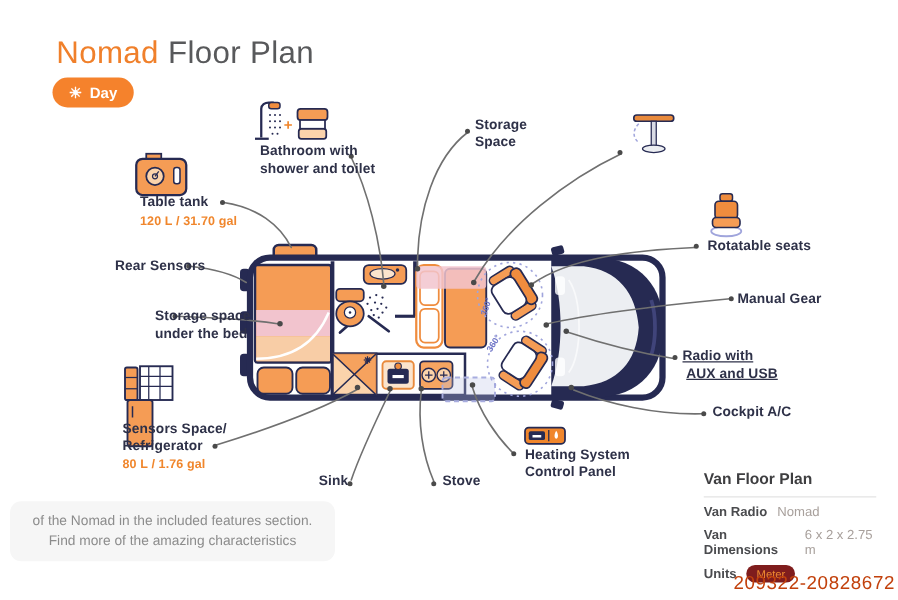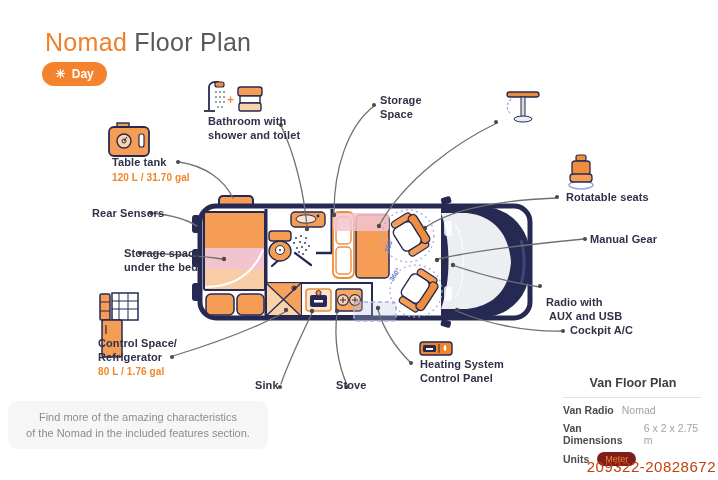--- a/index.html
+++ b/index.html
@@ -13,21 +13,21 @@
             font-size:12px;font-weight:bold;display:flex;align-items:center;gap:6px;cursor:pointer;}
   .day-pill .sun{font-size:12px;line-height:1;}
   .overlay{position:absolute;left:0;top:0;width:718px;height:480px;}
   .lab{position:absolute;font-size:11px;font-weight:bold;color:#2E3148;line-height:13.5px;letter-spacing:.1px;white-space:nowrap;}
   .lab .val{display:block;color:#F0862C;font-size:10px;margin-top:1px;}
   .lab span{display:block;}
   .note-box{position:absolute;left:8px;top:401px;width:260px;height:48px;background:#F6F6F6;border-radius:9px;
             display:flex;flex-direction:column;justify-content:center;align-items:center;}
   .note-box div{font-size:11px;color:#8C8C8C;line-height:16px;}
   .panel{position:absolute;left:563px;top:376px;width:140px;}
-  .panel h3{margin:0;font-size:12.5px;color:#3E3E40;font-weight:bold;text-align:center;}
+  .panel h3{margin:0;font-size:12.5px;color:#3E3E40;font-weight:bold;}
   .panel .divider{border-top:1px solid #E3E3E3;margin:7px 0 6px 0;width:138px;}
   .panel .row{display:flex;align-items:center;margin-bottom:6px;font-size:10.5px;}
   .panel .row .rlabel{font-weight:bold;color:#4A4B4E;margin-right:8px;}
   .panel .row .rvalue{color:#A8A09C;}
   .badge{display:inline-block;background:#7f1d1d;color:#EE8A30;font-size:9px;font-weight:normal;
          padding:2px 8px;border-radius:9px;cursor:pointer;}
   .watermark{position:absolute;right:2px;top:458px;font-size:15px;color:#c2410c;letter-spacing:.5px;}
 </style>
 </head>
 <body>
@@ -325,51 +325,51 @@
 
 
   <div class="lab" style="left:566px;top:191px;text-align:center;">
     <span>Rotatable seats</span>
   </div>
 
   <div class="lab" style="left:590px;top:233px;">
     <span>Manual Gear</span>
   </div>
 
-  <div class="lab" style="left:546px;top:296px;">
+  <div class="lab" style="left:546px;top:279px;text-decoration:underline;">
     <span>Radio with</span>
     <span style="margin-left:3px;">AUX and USB</span>
   </div>
 
   <div class="lab" style="left:570px;top:324px;">
     <span>Cockpit A/C</span>
   </div>
 
   <div class="lab" style="left:420px;top:358px;">
     <span>Heating System</span>
     <span>Control Panel</span>
   </div>
 
-  <div class="lab" style="left:336px;top:379px;">
+  <div class="lab" style="left:354px;top:379px;">
     <span>Stove</span>
   </div>
 
   <div class="lab" style="left:255px;top:379px;">
     <span>Sink</span>
   </div>
 
   <div class="lab" style="left:98px;top:337px;">
-    <span>Control Space/</span>
+    <span>Sensors Space/</span>
     <span>Refrigerator</span>
     <span class="val">80 L / 1.76 gal</span>
   </div>
 
   <div class="note-box">
+    <div>of the Nomad in the included features section.</div>
     <div>Find more of the amazing characteristics</div>
-    <div>of the Nomad in the included features section.</div>
   </div>
 
   <div class="panel">
     <h3>Van Floor Plan</h3>
     <div class="divider"></div>
     <div class="row">
       <span class="rlabel">Van Radio</span>
       <span class="rvalue">Nomad</span>
     </div>
     <div class="row">

